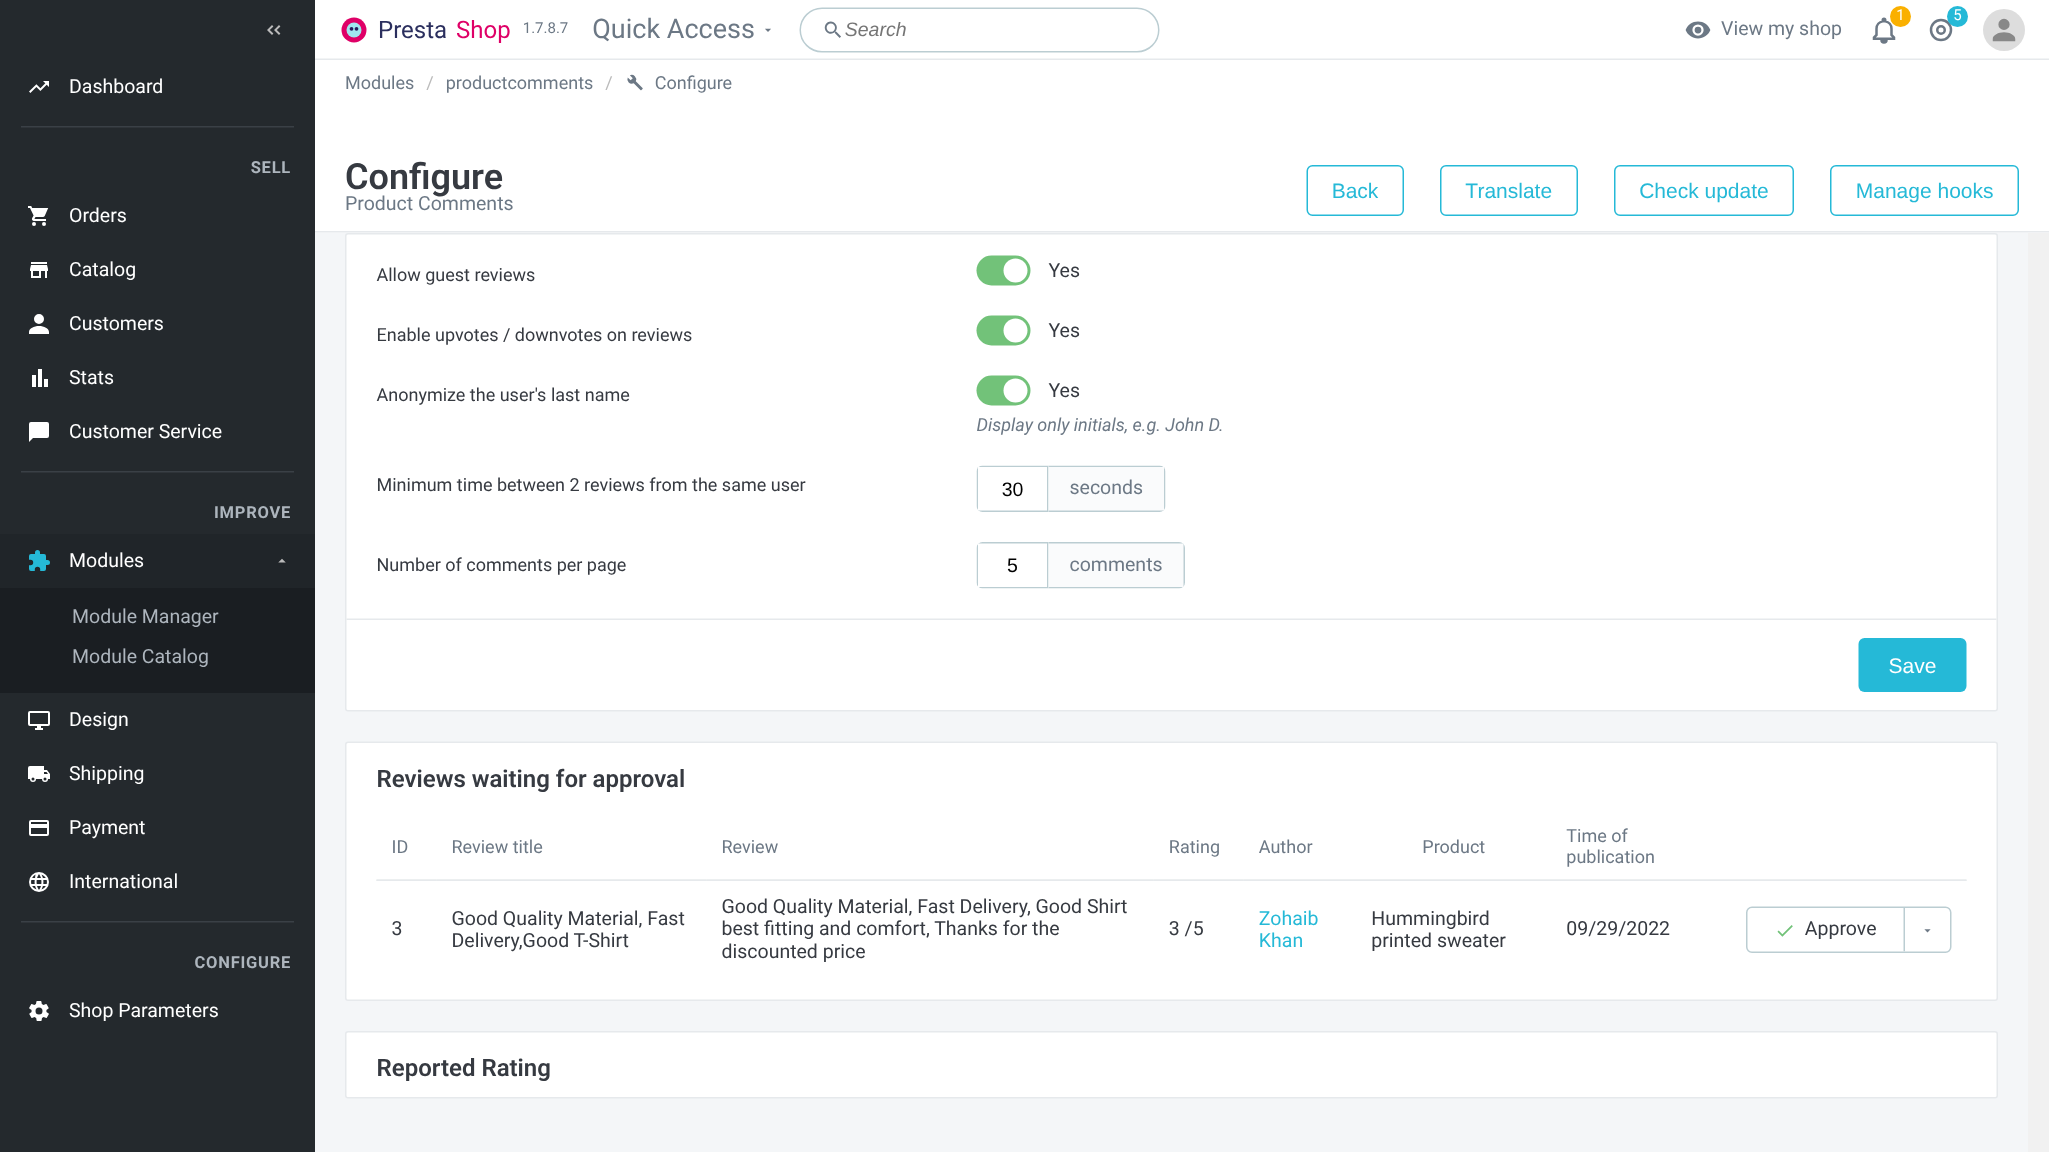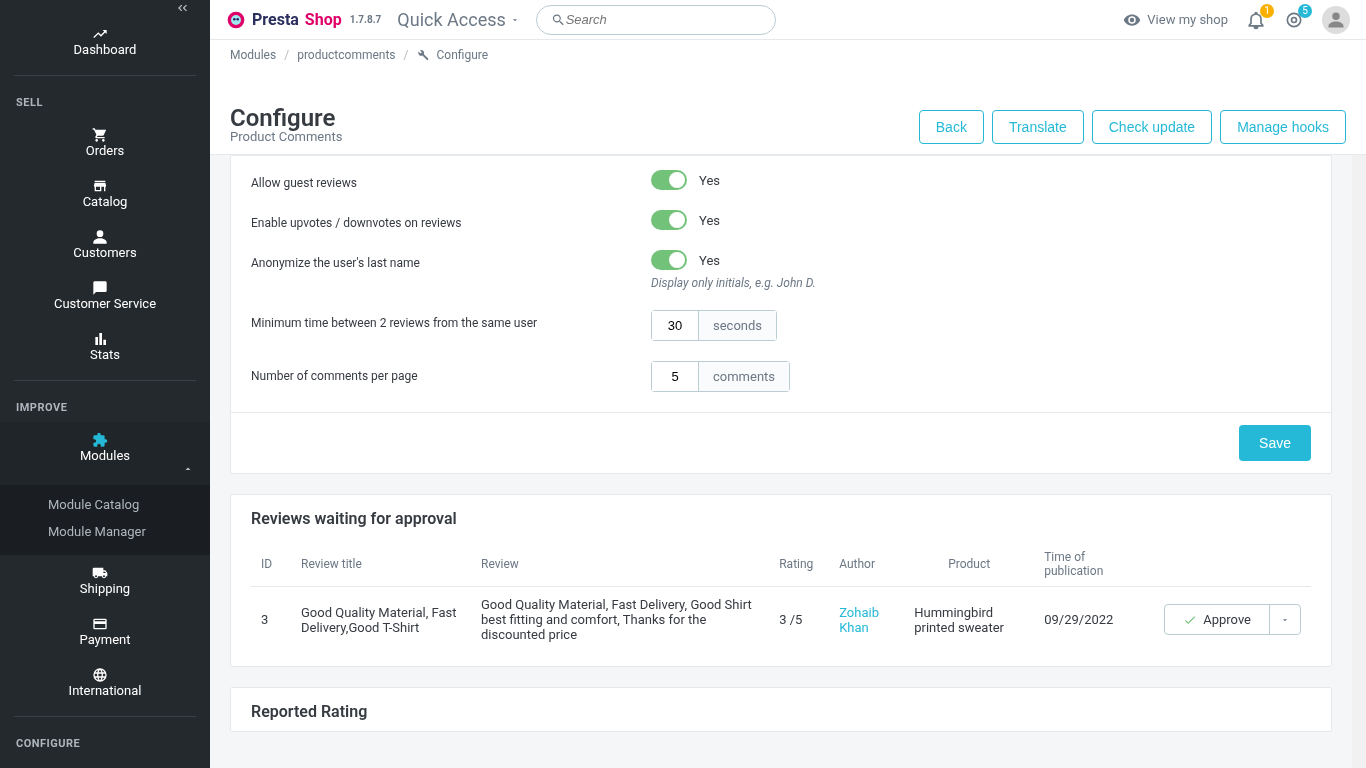--- a/index.html
+++ b/index.html
@@ -3,56 +3,56 @@
 <meta charset="utf-8">
 <style>
 * { box-sizing: border-box; margin: 0; padding: 0; }
 body { font-family: -apple-system, BlinkMacSystemFont, "Segoe UI", Roboto, "Helvetica Neue", Arial, sans-serif; font-size: 13px; color: #363a41; background: #eff1f2; overflow: hidden; }
 .app { display: flex; height: 768px; width: 1366px; }
 
 
 .sidebar { width: 210px; background: #24292d; color: #fff; display: flex; flex-direction: column; position: relative; }
 .sidebar .collapse { height: 40px; display: flex; justify-content: flex-end; align-items: center; padding-right: 20px; color: #bbb; }
 .sidebar .nav { padding: 0; }
-.sidebar .nav-item { display: flex; align-items: center; padding: 10px 16px; color: #fff; font-size: 13px; cursor: pointer; flex-direction: column; }
+.sidebar .nav-item { display: flex; align-items: center; padding: 10px 16px; color: #fff; font-size: 13px; cursor: pointer; }
 .sidebar .nav-item .icon { width: 20px; margin-right: 10px; display: inline-flex; align-items: center; justify-content: center; color: #fff; }
-.sidebar .section-title { padding: 12px 16px 8px; font-size: 11px; font-weight: 700; color: #adb5bd; letter-spacing: .5px; }
+.sidebar .section-title { padding: 12px 16px 8px; font-size: 11px; font-weight: 700; color: #adb5bd; letter-spacing: .5px; text-align: right; }
 .sidebar hr { border: none; border-top: 1px solid #3a4046; margin: 8px 14px; }
 .sidebar .nav-item.active { background: #202529; }
 .sidebar .nav-item.active .icon svg path { fill: #25b9d7; }
 .sidebar .nav-item.active .icon { color: #25b9d7; }
 .sidebar .nav-item .chev { margin-left: auto; color: #bbb; }
 .sidebar .sub { background: #1a1e22; padding: 6px 0 10px 48px; }
 .sidebar .sub .sub-item { padding: 6px 0; color: #adb5bd; font-size: 13px; cursor: pointer; }
 
 
 .main { flex: 1; display: flex; flex-direction: column; background: #f4f6f8; }
 .topbar { height: 40px; background: #fff; border-bottom: 1px solid #e6e9ec; display: flex; align-items: center; padding: 0 16px; gap: 16px; }
-.logo { display: flex; align-items: center; gap: 6px; font-weight: 700; font-size: 16px; }
+.logo { display: flex; align-items: center; gap: 6px; font-weight: 400; font-size: 16px; }
 .logo .presta { color: #2b2f5e; }
 .logo .shop { color: #df0067; }
 .version { font-size: 10px; color: #6c7885; margin-left: 2px; }
 .quick { color: #6c7885; font-size: 18px; display: flex; align-items: center; gap: 4px; cursor: pointer; }
 .search { display: flex; align-items: center; border: 1px solid #bbcdd2; border-radius: 18px; padding: 4px 14px; width: 240px; height: 30px; }
 .search input { border: none; outline: none; font-size: 13px; width: 100%; font-style: italic; color: #6c7885; background: transparent; }
 .top-right { margin-left: auto; display: flex; align-items: center; gap: 18px; }
 .viewshop { display: flex; align-items: center; gap: 6px; color: #6c7885; font-size: 13px; cursor: pointer; }
 .ticon { position: relative; color: #6c7885; cursor: pointer; }
 .ticon .badge { position: absolute; top: -6px; right: -8px; background: #25b9d7; color: #fff; border-radius: 9px; font-size: 10px; padding: 0 4px; line-height: 14px; min-width: 14px; text-align: center; }
 .ticon .badge.orange { background: #fab000; }
 .avatar { width: 28px; height: 28px; border-radius: 50%; background: #ddd; display: flex; align-items: center; justify-content: center; }
 
 
 .pagehead { background: #fff; border-bottom: 1px solid #e6e9ec; padding: 8px 20px 10px; }
 .breadcrumb { font-size: 12px; color: #6c7885; display: flex; align-items: center; gap: 8px; padding-bottom: 4px; }
 .breadcrumb .sep { color: #bbb; }
 .pagehead-row { display: flex; align-items: flex-end; justify-content: space-between; }
 .pagehead h1 { font-size: 24px; font-weight: 600; color: #363a41; line-height: 1.1; }
 .pagehead .subtitle { font-size: 13px; color: #6c7885; margin-top: -2px; }
-.head-actions { display: flex; gap: 8px; margin-top: 44px; }
+.head-actions { display: flex; gap: 24px; margin-top: 44px; }
 .btn-outline { border: 1px solid #25b9d7; color: #25b9d7; background: #fff; border-radius: 4px; padding: 8px 16px; font-size: 14px; cursor: pointer; }
 
 
 .content { flex: 1; overflow-y: auto; padding: 0 20px 20px; }
 .panel { background: #fff; border: 1px solid #e6e9ec; border-radius: 2px; margin-bottom: 20px; }
 .panel-body { padding: 14px 20px; }
 .form-row { display: flex; align-items: flex-start; margin-bottom: 20px; }
 .form-label { width: 400px; padding-right: 14px; padding-top: 6px; font-size: 12px; color: #363a41; }
 .form-control-area { display: flex; align-items: center; gap: 12px; }
 .hint { font-size: 12px; font-style: italic; color: #6c7885; margin-top: 6px; }
@@ -118,51 +118,59 @@
         <span class="icon">
             <svg width="16" height="16" viewBox="0 0 24 24">
               <path fill="#fff" d="M12 12a5 5 0 100-10 5 5 0 000 10zm0 2c-5 0-10 2.5-10 6v2h20v-2c0-3.5-5-6-10-6z"></path>
             </svg>
           </span>
         <span>Customers</span>
       </div>
       <div class="nav-item">
         <span class="icon">
             <svg width="16" height="16" viewBox="0 0 24 24">
+              <path fill="#fff" d="M5 9h4v12H5zm6-6h4v18h-4zm6 10h4v8h-4z"></path>
+            </svg>
+          </span>
+        <span>Stats</span>
+      </div>
+      <div class="nav-item">
+        <span class="icon">
+            <svg width="16" height="16" viewBox="0 0 24 24">
               <path fill="#fff" d="M20 2H4a2 2 0 00-2 2v18l4-4h14a2 2 0 002-2V4a2 2 0 00-2-2z"></path>
             </svg>
           </span>
         <span>Customer Service</span>
-      </div>
-      <div class="nav-item">
-        <span class="icon">
-            <svg width="16" height="16" viewBox="0 0 24 24">
-              <path fill="#fff" d="M5 9h4v12H5zm6-6h4v18h-4zm6 10h4v8h-4z"></path>
-            </svg>
-          </span>
-        <span>Stats</span>
       </div>
       <hr>
       <div class="section-title">IMPROVE</div>
       <div class="nav-item active">
         <span class="icon">
             <svg width="16" height="16" viewBox="0 0 24 24">
               <path fill="#25b9d7" d="M20.5 11H19V7a2 2 0 00-2-2h-4V3.5a2.5 2.5 0 00-5 0V5H4a2 2 0 00-2 2v3.8h1.5a2.7 2.7 0 010 5.4H2V20a2 2 0 002 2h3.8v-1.5a2.7 2.7 0 015.4 0V22H17a2 2 0 002-2v-4h1.5a2.5 2.5 0 000-5z"></path>
             </svg>
           </span>
         <span>Modules</span>
         <span class="chev">
             <svg width="12" height="12" viewBox="0 0 24 24">
               <path fill="#bbb" d="M7 14l5-5 5 5z"></path>
             </svg>
           </span>
       </div>
       <div class="sub">
+        <div class="sub-item">Module Manager</div>
         <div class="sub-item">Module Catalog</div>
-        <div class="sub-item">Module Manager</div>
+      </div>
+      <div class="nav-item">
+        <span class="icon">
+            <svg width="16" height="16" viewBox="0 0 24 24">
+              <path fill="#fff" d="M21 3H3a2 2 0 00-2 2v11a2 2 0 002 2h7v2H8v2h8v-2h-2v-2h7a2 2 0 002-2V5a2 2 0 00-2-2zm0 13H3V5h18z"></path>
+            </svg>
+          </span>
+        <span>Design</span>
       </div>
       <div class="nav-item">
         <span class="icon">
             <svg width="16" height="16" viewBox="0 0 24 24">
               <path fill="#fff" d="M20 8h-3V4H3a2 2 0 00-2 2v11h2a3 3 0 006 0h6a3 3 0 006 0h2v-5zm-3 2h2.5l1.5 2H17zM6 18.5A1.5 1.5 0 117.5 17 1.5 1.5 0 016 18.5zm12 0a1.5 1.5 0 111.5-1.5 1.5 1.5 0 01-1.5 1.5z"></path>
             </svg>
           </span>
         <span>Shipping</span>
       </div>
       <div class="nav-item">

